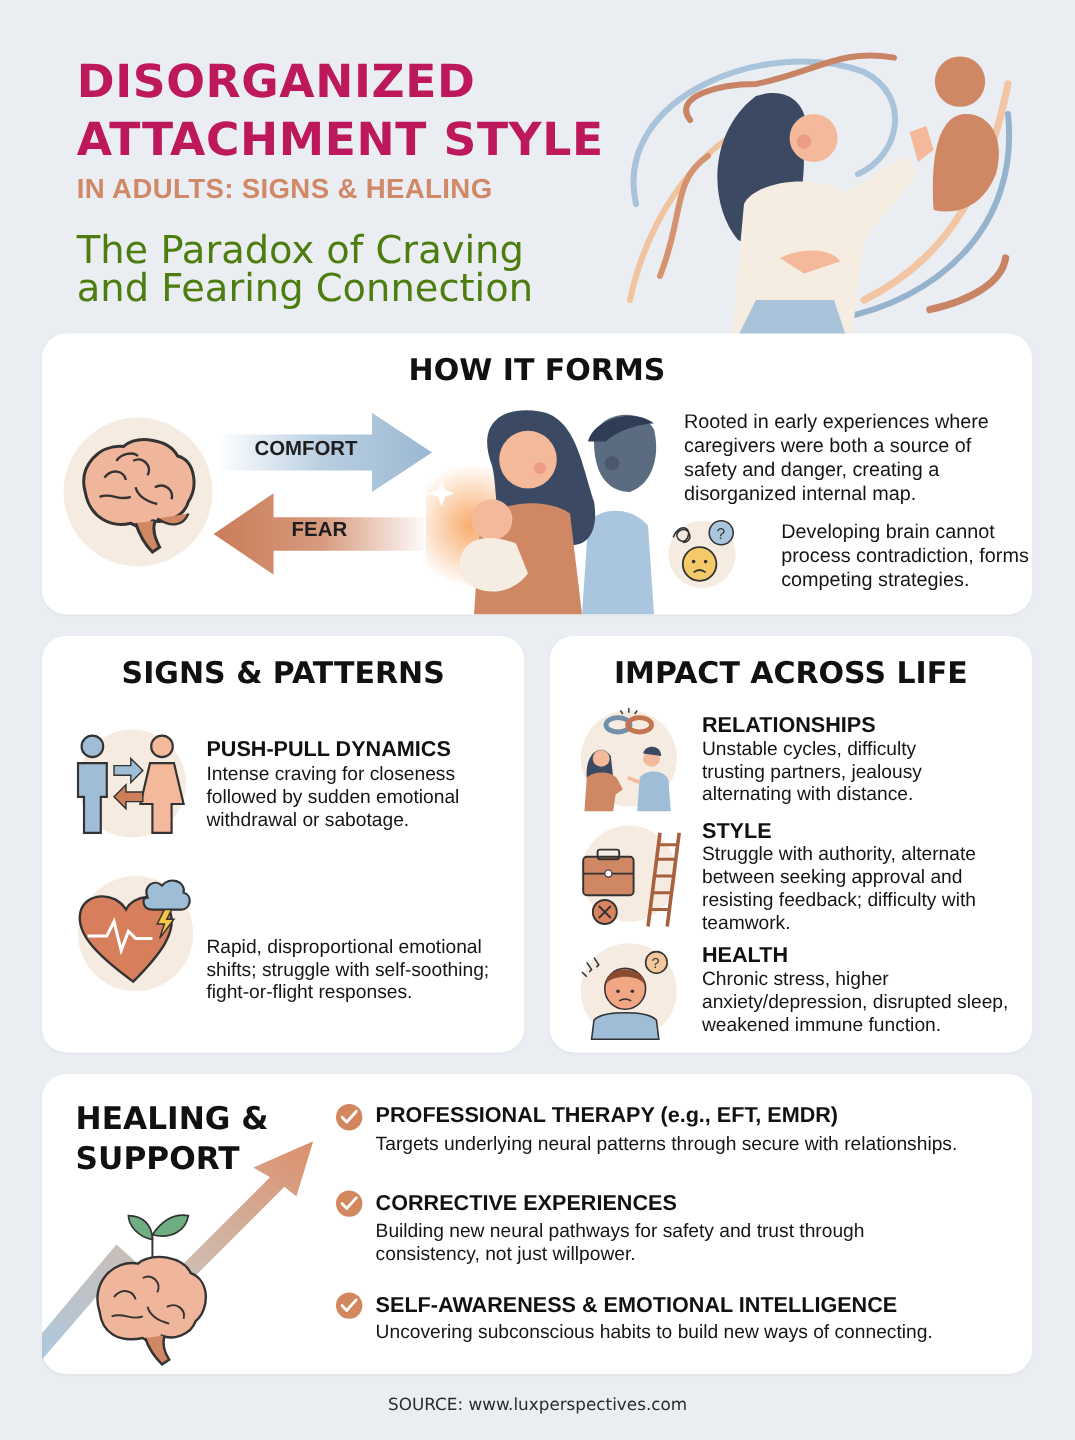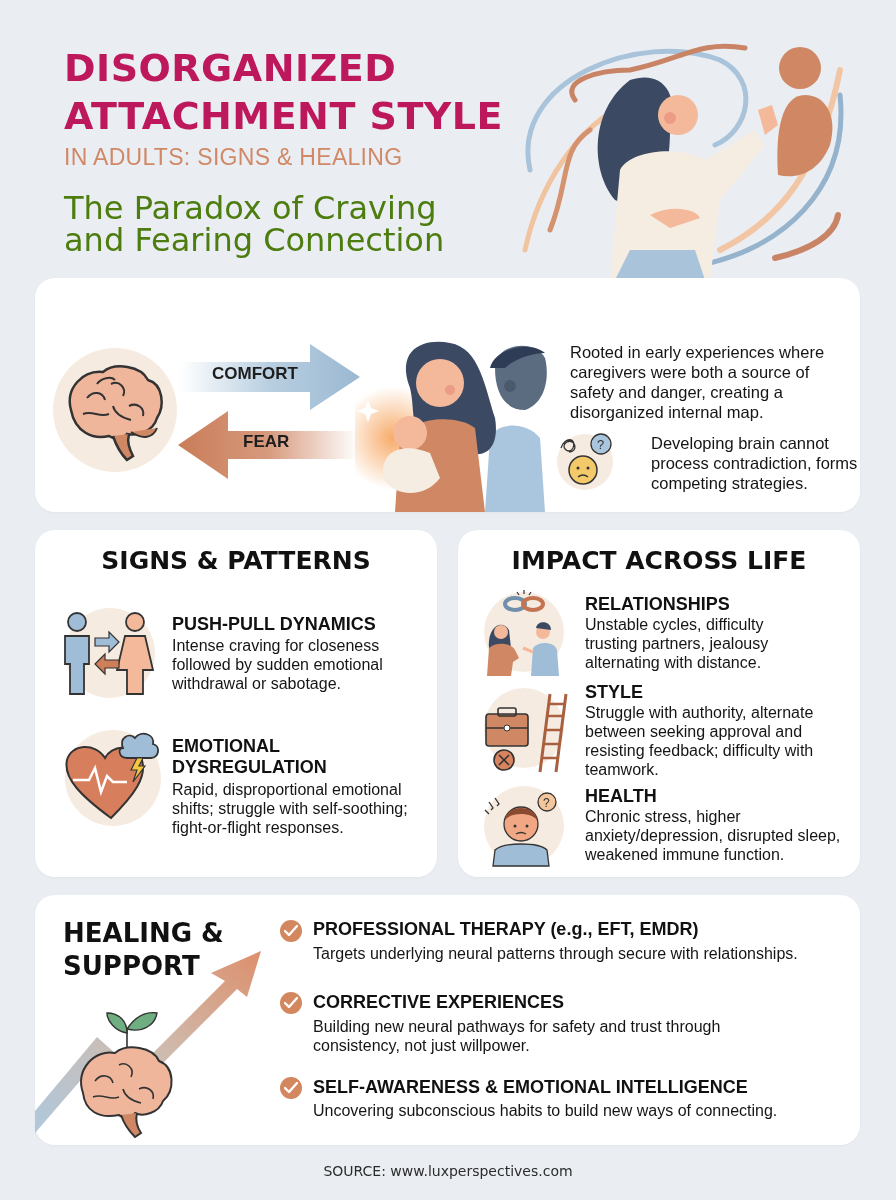--- a/index.html
+++ b/index.html
@@ -12,21 +12,21 @@
     overflow: hidden;
   }
   .abs { position: absolute; }
 
   
   .title {
     left: 64px; top: 44px; font-family: "DejaVu Sans", sans-serif;
     font-weight: bold; font-size: 38px; line-height: 48px; letter-spacing: 0.5px; color: #be185d;
   }
   .subtitle {
-    left: 64px; top: 144px; font-weight: normal; font-size: 23px; color: #d08866; letter-spacing: 0.3px;
+    left: 64px; top: 144px; font-weight: bold; font-size: 23px; color: #d08866; letter-spacing: 0.3px;
   }
   .tagline {
     left: 64px; top: 192px; font-family: "DejaVu Sans", sans-serif; font-size: 32px; line-height: 32px; color: #4d7c0f;
   }
   .hero { left: 520px; top: 0; width: 376px; height: 280px; }
 
   .card {
     position: absolute; background: #fff; border-radius: 20px;
     box-shadow: 0 1px 3px rgba(0,0,0,0.04);
   }
@@ -101,20 +101,21 @@
   <path d="M95 200 C 70 170, 70 110, 110 80 C 140 70, 160 90, 150 130 C 150 170, 140 200, 120 210 Z" fill="#3b4a62"></path>
   <circle cx="158" cy="115" r="20" fill="#f4b99b"></circle>
   <circle cx="150" cy="118" r="6" fill="#ec9b85"></circle>
   <path d="M90 280 L 100 170 C 110 150, 160 145, 185 160 L 235 130 L 245 145 L 200 200 L 190 280 Z" fill="#f5ede1"></path>
   <path d="M238 110 L 245 135 L 258 125 L 252 105 Z" fill="#f4b99b"></path>
   <path d="M130 215 C 150 205, 175 208, 180 218 L 150 228 Z" fill="#f4b99b"></path>
   <path d="M95 280 L 110 250 L 175 250 L 185 280 Z" fill="#a9c3da"></path>
 </svg>
 
 <div class="card" id="forms">
+  <div class="card-title">HOW IT FORMS</div>
 
   <div class="abs brain-circle">
     <svg width="124" height="124" viewBox="0 0 124 124">
       <path d="M18 62 C 12 40, 30 22, 50 24 C 62 14, 88 18, 95 32 C 110 36, 112 58, 104 70 C 100 84, 84 88, 74 86 C 70 92, 62 92, 56 88 C 40 92, 22 84, 18 62 Z" fill="#f0b69c" stroke="#333" stroke-width="2.5"></path>
       <path d="M60 88 C 64 100, 70 108, 74 112 L 80 108 C 76 100, 74 94, 76 86" fill="#cf8863" stroke="#333" stroke-width="2.5"></path>
       <path d="M78 84 C 90 92, 100 90, 104 80" fill="#cf8863" stroke="#333" stroke-width="2"></path>
       <path d="M34 50 C 40 42, 50 44, 52 52 M 58 36 C 66 32, 74 40, 70 48 M 30 66 C 40 62, 46 70, 56 66 M 76 58 C 84 54, 92 60, 90 68 M 60 58 C 62 66, 70 70, 78 72 M 44 36 C 48 30, 58 28, 62 32" fill="none" stroke="#333" stroke-width="2"></path>
     </svg>
   </div>
 
@@ -195,24 +196,20 @@
   <div class="item-body" style="left:137px;top:106px;width:250px;">Intense craving for closeness followed by sudden emotional withdrawal or sabotage.</div>
 
   <div class="icon-circle" style="left:30px;top:200px;width:96px;height:96px;">
     <svg width="100" height="100" viewBox="0 0 100 100" style="position:absolute;left:-4px;top:-4px;">
       <path d="M50 92 C 20 70, 2 52, 6 34 C 10 18, 34 16, 44 32 C 50 20, 72 16, 80 32 C 88 50, 72 70, 50 92 Z" fill="#d77f5c" stroke="#333" stroke-width="2"></path>
       <path d="M12 54 L 28 54 L 34 42 L 40 66 L 46 50 L 52 56 L 66 56" fill="none" stroke="#fff" stroke-width="2.5"></path>
       <path d="M62 22 C 58 12, 68 6, 74 12 C 80 4, 94 8, 92 18 C 100 20, 98 32, 90 32 L 66 32 C 58 32, 56 22, 62 22 Z" fill="#9fbdd6" stroke="#333" stroke-width="1.8"></path>
       <path d="M76 32 L 70 44 L 76 44 L 72 56 L 84 40 L 78 40 L 82 32 Z" fill="#f3c644" stroke="#333" stroke-width="1.2"></path>
     </svg>
   </div>
-  <div class="item-head" style="left:137px;top:206px;">
-    <div>EMOTIONAL</div>
-    <div>DYSREGULATION</div>
-  </div>
   <div class="item-body" style="left:137px;top:250px;width:262px;">Rapid, disproportional emotional shifts; struggle with self-soothing; fight-or-flight responses.</div>
 </div>
 
 <div class="card" id="impact">
   <div class="card-title">IMPACT ACROSS LIFE</div>
 
   <div class="icon-circle" style="left:26px;top:62px;width:80px;height:80px;">
     <svg width="90" height="90" viewBox="0 0 90 90" style="position:absolute;left:-5px;top:-4px;">
       <ellipse cx="36" cy="16" rx="10" ry="6" fill="none" stroke="#6f8fab" stroke-width="4"></ellipse>
       <ellipse cx="54" cy="16" rx="10" ry="6" fill="none" stroke="#c47450" stroke-width="4"></ellipse>

